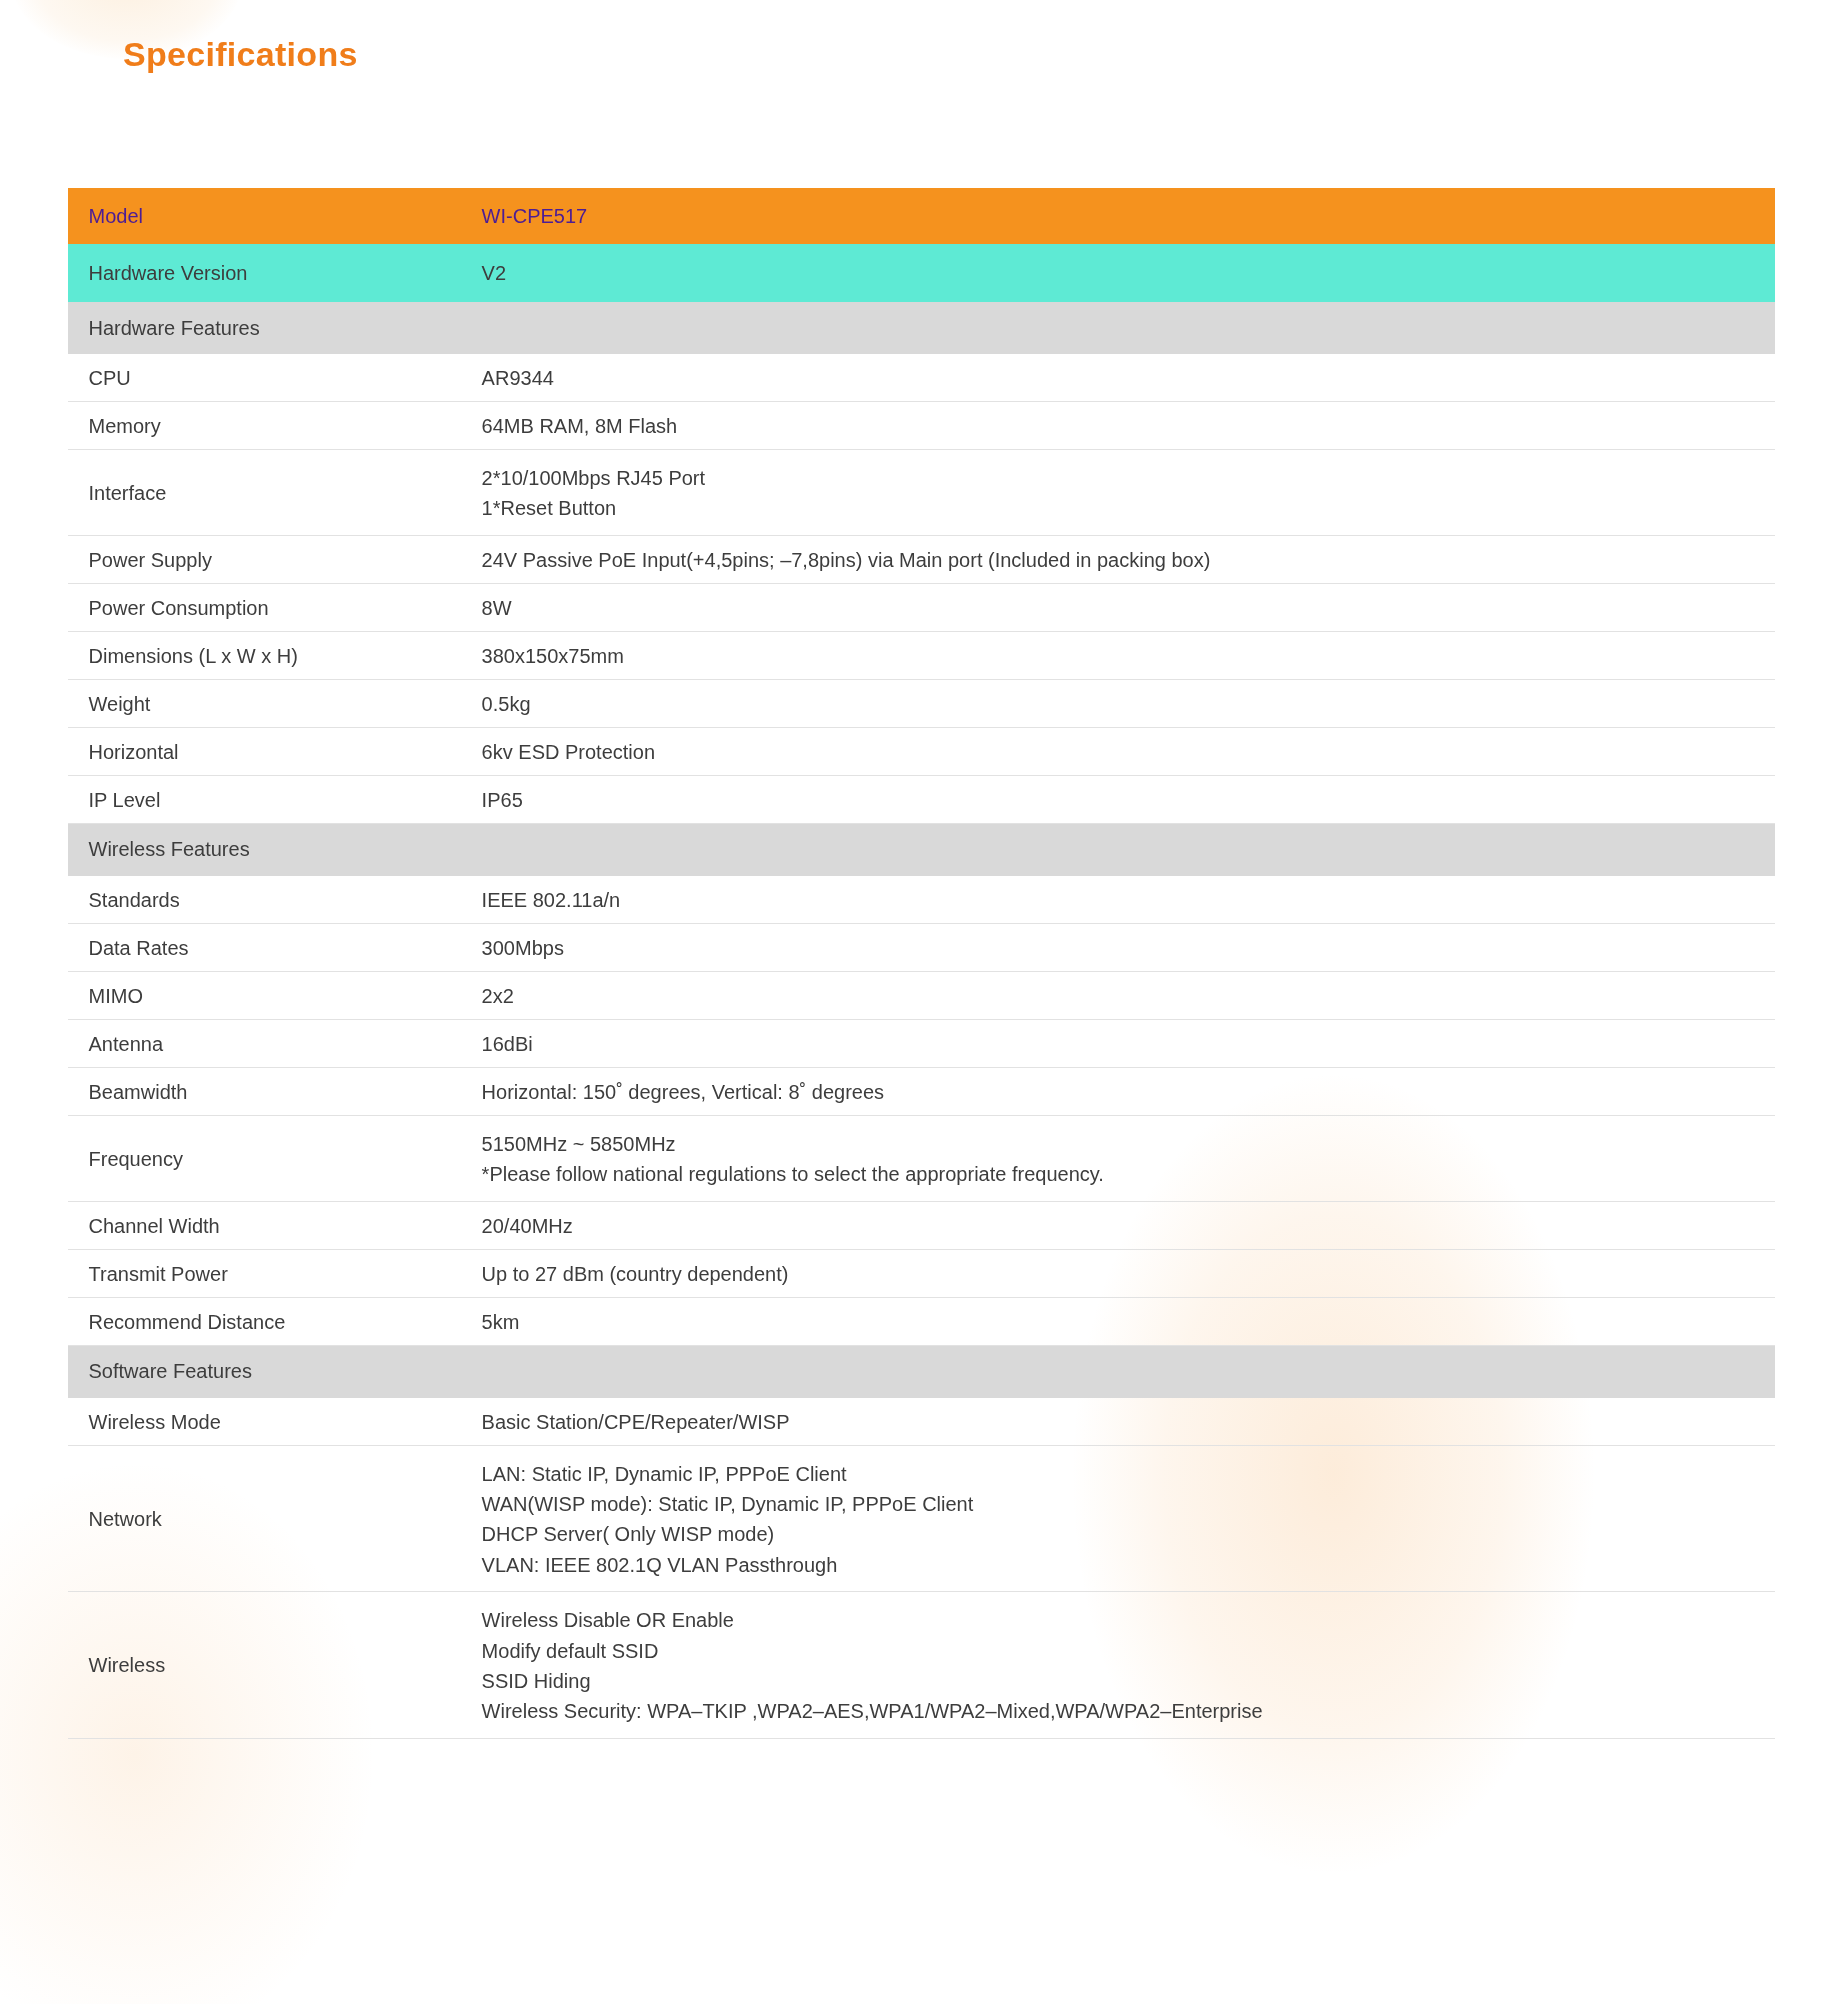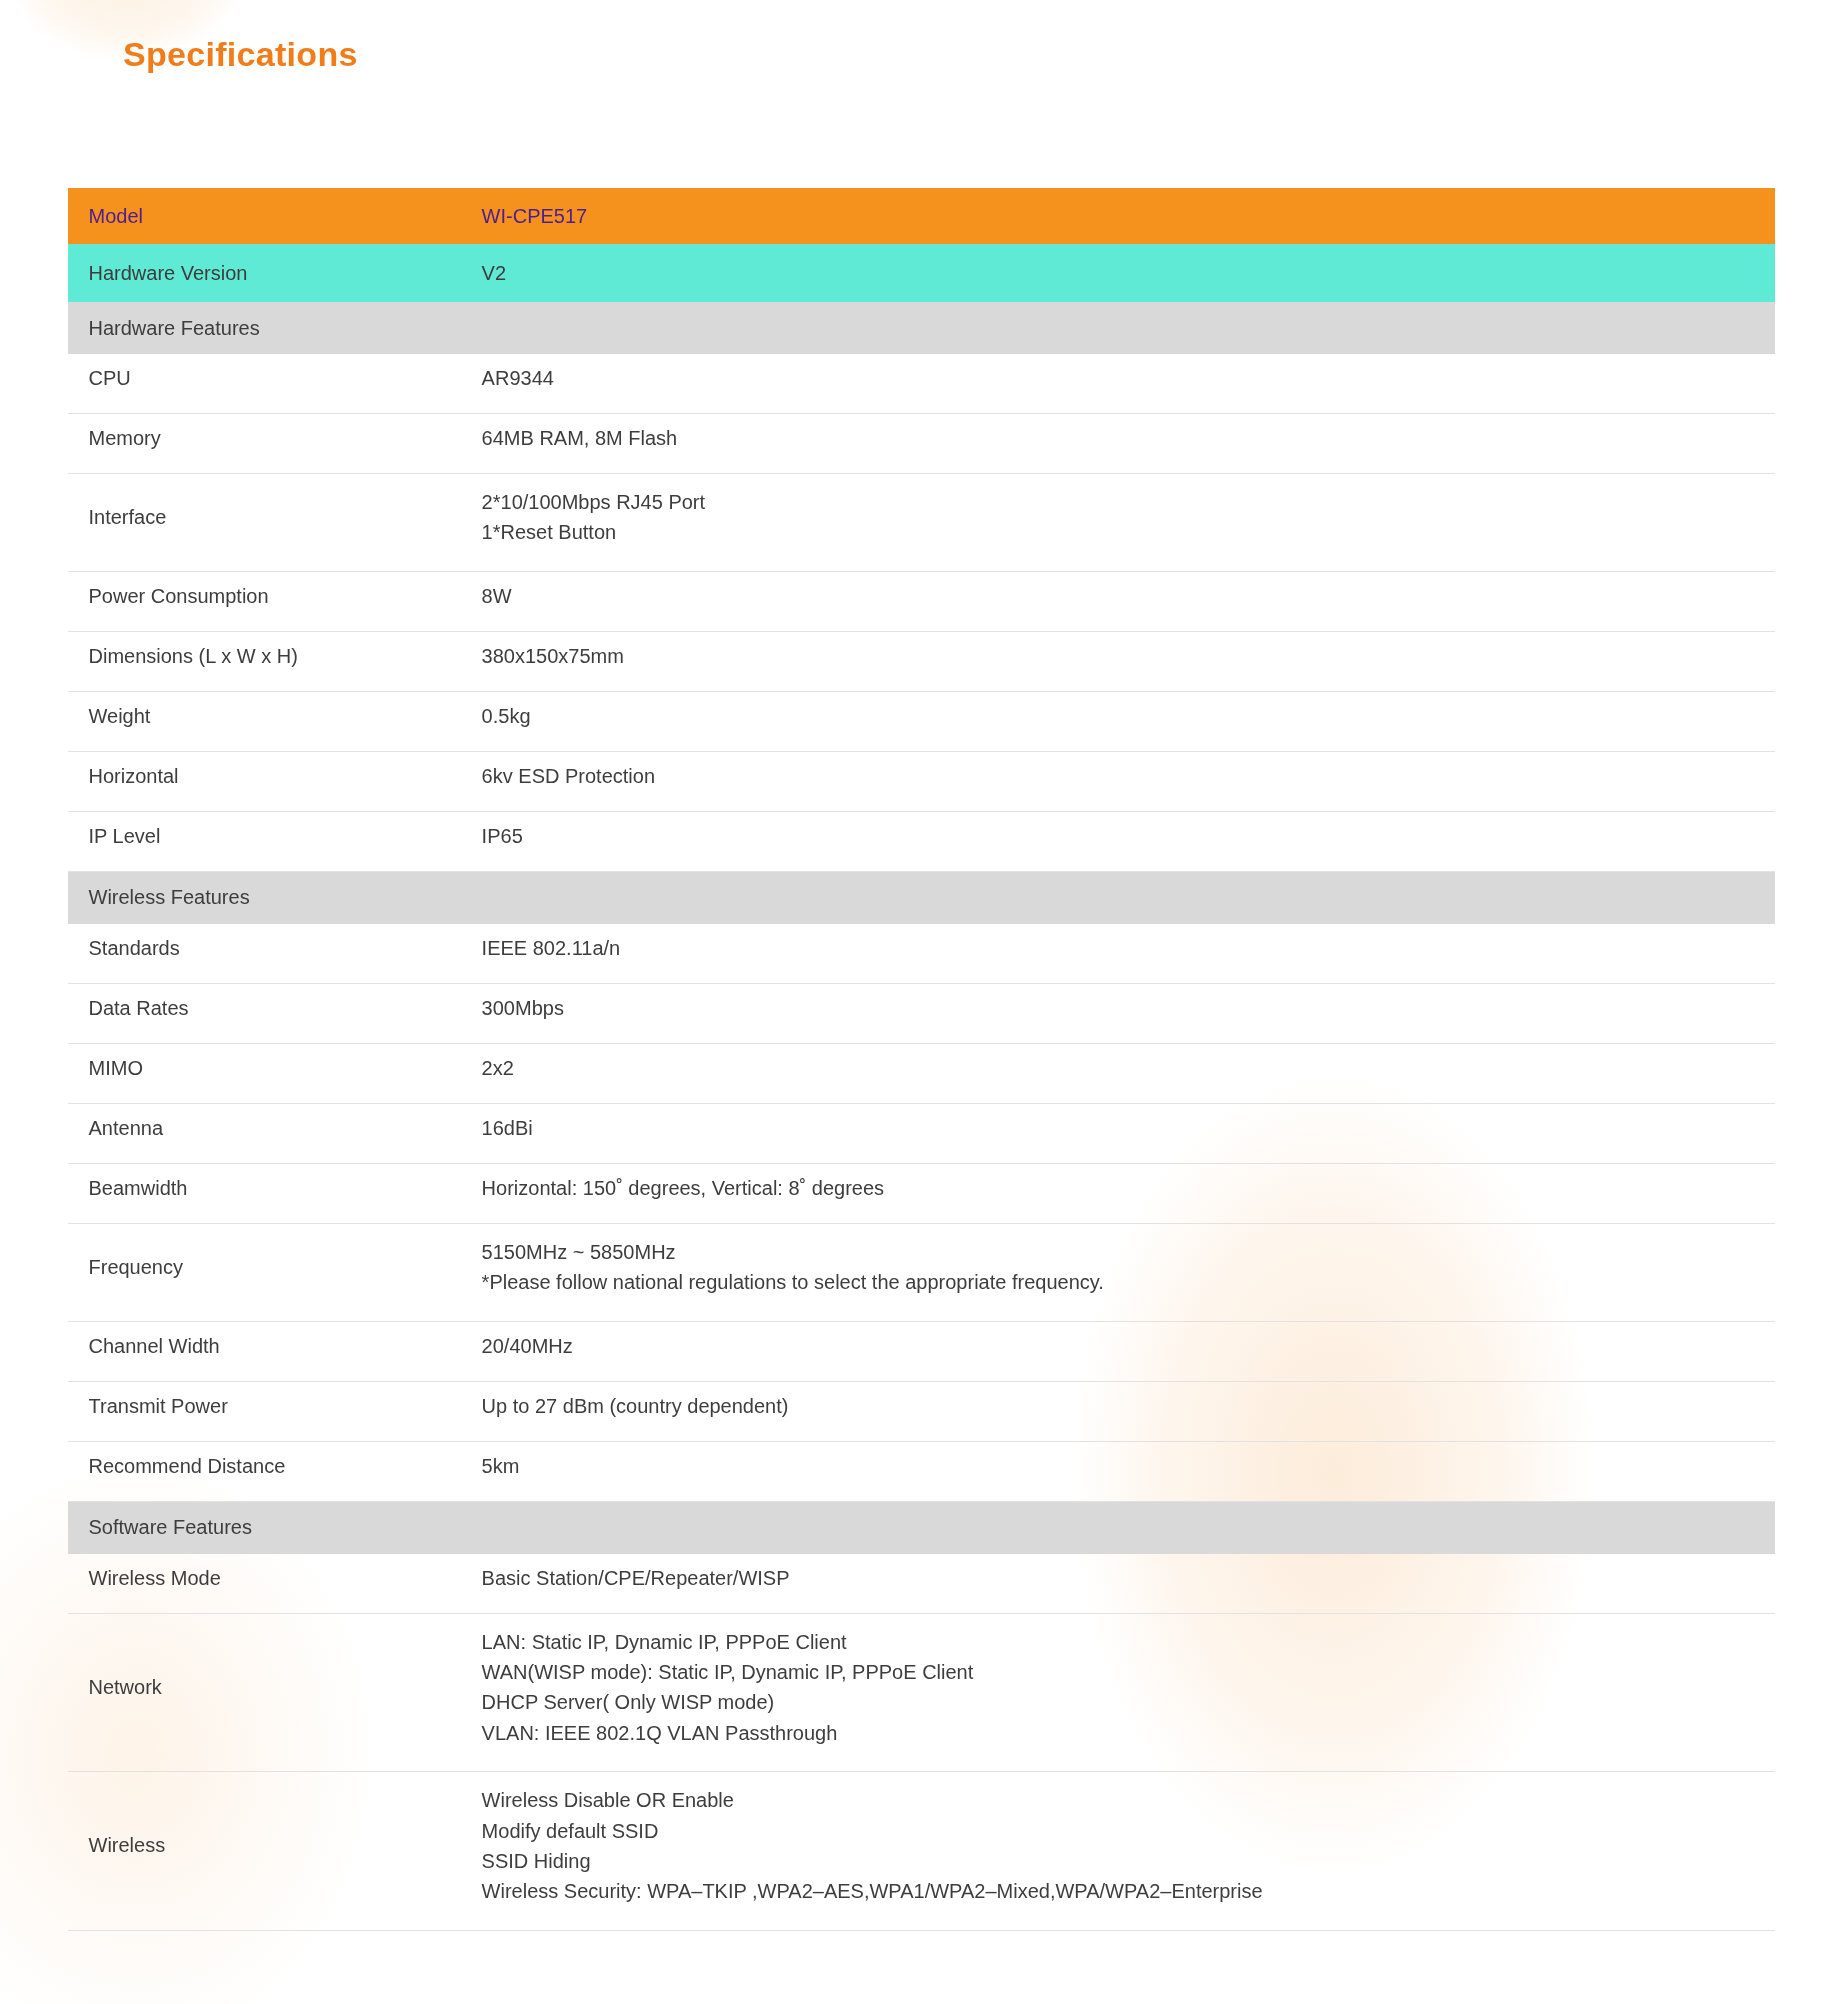--- a/index.html
+++ b/index.html
@@ -95,21 +95,21 @@
     color: #3d3d3d;
     height: 52px;
   }
   tr.row-normal td {
     border-bottom: 1.1px solid #e2e2e2;
     color: #3d3d3d;
   }
   tr.row-normal td.cell-label,
   tr.row-normal td.cell-value {
     padding-top: 13px;
-    padding-bottom: 23px;
+    padding-bottom: 11px;
   }
 
   td.cell-label {
     padding-left: 20.5px;
   }
   td.cell-value {
     padding-left: 19.4px;
   }
   tr.row-model td.cell-label,
   tr.row-hwversion td.cell-label,
@@ -167,20 +167,24 @@
           <td class="cell-value">64MB RAM, 8M Flash</td>
         </tr>
         <tr class="row-normal">
           <td class="cell-label">Interface</td>
           <td class="cell-value multi-line">
             <span class="line">2*10/100Mbps RJ45 Port</span>
             <span class="line">1*Reset Button</span>
           </td>
         </tr>
         <tr class="row-normal">
+          <td class="cell-label">Power Supply</td>
+          <td class="cell-value">24V Passive PoE Input(+4,5pins; –7,8pins) via Main port (Included in packing box)</td>
+        </tr>
+        <tr class="row-normal">
           <td class="cell-label">Power Consumption</td>
           <td class="cell-value">8W</td>
         </tr>
         <tr class="row-normal">
           <td class="cell-label">Dimensions (L x W x H)</td>
           <td class="cell-value">380x150x75mm</td>
         </tr>
         <tr class="row-normal">
           <td class="cell-label">Weight</td>
           <td class="cell-value">0.5kg</td>

